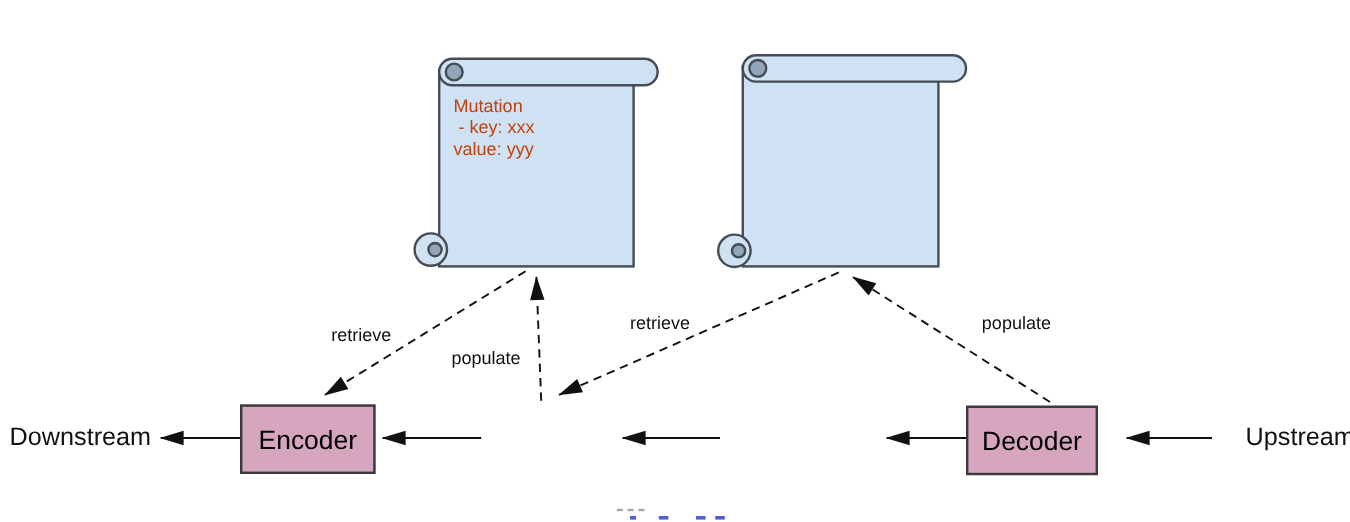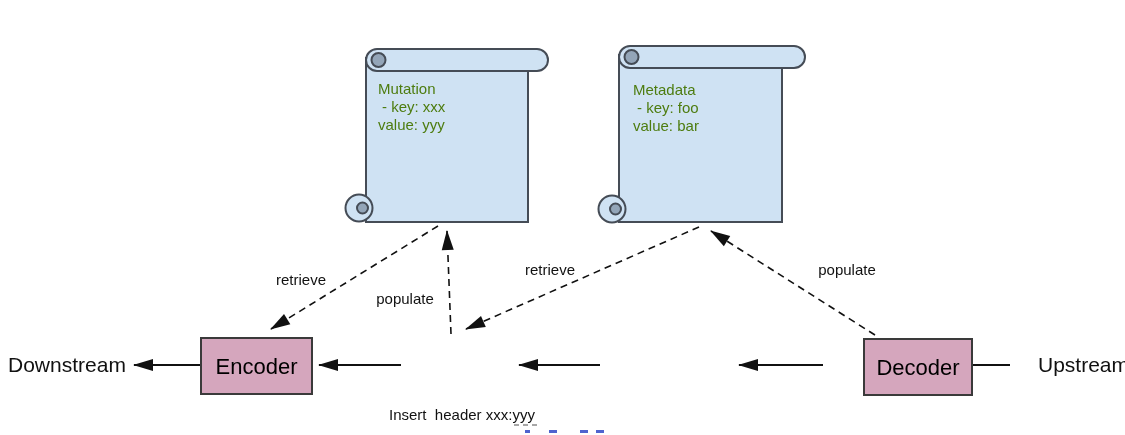--- a/index.html
+++ b/index.html
@@ -20,21 +20,21 @@
     display: flex;
     align-items: center;
     justify-content: center;
     text-align: center;
     font-size: 22px;
     line-height: 23px;
     color: #000000;
   }
   .node.encoder  { left: 200px; top: 337px; width: 113px; height: 58px;
                    background: var(--codec-fill, #d5a6bd); border: 2px solid var(--codec-stroke, #3a3a3a); }
-  .node.decoder  { left: 863px; top: 338px; width: 110px; height: 58px;
+  .node.decoder  { left: 805px; top: 338px; width: 110px; height: 58px;
                    background: var(--codec-fill, #d5a6bd); border: 2px solid var(--codec-stroke, #3a3a3a); }
   .node.filter   { left: 401px; top: 337px; width: 112px; height: 59px;
                    background: var(--filter-fill, #b6d7a8); border: 2px solid var(--filter-stroke, #2f2f2f); padding: 0 2px; }
   .node.router   { left: 600px; top: 337px; width: 133px; height: 58px;
                    background: var(--router-fill, #cfe2f3); border: 2px solid var(--router-stroke, #6e7b87); }
 
   .endpoint {
     position: absolute;
     font-size: 21px;
     line-height: 22px;
@@ -52,21 +52,21 @@
   }
   .edge-label.retrieve-left  { left: 251px; top: 270px; }
   .edge-label.populate-left  { left: 355px; top: 289px; }
   .edge-label.retrieve-right { left: 500px; top: 260px; }
   .edge-label.populate-right { left: 797px; top: 260px; }
 
   .note {
     position: absolute;
     font-size: 15px;
     line-height: 18px;
-    color: #4d7c0f;
+    color: #c2410c;
     white-space: nowrap;
   }
   .note.mutation { left: 378px; top: 80px; }
   .note.metadata { left: 633px; top: 81px; }
   .note .indent1 { margin-left: 4px; }
   .note .indent2 { }
 
   .caption {
     position: absolute;
     left: 389px; top: 406px;
@@ -122,42 +122,36 @@
       <line x1="875" y1="335" x2="711" y2="231" marker-end="url(#ah)"></line>
     </g>
   </svg>
 
   <div class="note mutation">
     <div>Mutation</div>
     <div class="indent1">- key: xxx</div>
     <div class="indent2">value: yyy</div>
   </div>
 
-  <div class="note metadata">
-    <div>Metadata</div>
-    <div class="indent1">- key: foo</div>
-    <div class="indent2">value: bar</div>
-  </div>
 
   <div class="node encoder">
     <span>Encoder</span>
   </div>
   <div class="node decoder">
     <span>Decoder</span>
   </div>
 
   <div class="endpoint downstream">Downstream</div>
   <div class="endpoint upstream">Upstream</div>
 
   <div class="edge-label retrieve-left">retrieve</div>
   <div class="edge-label populate-left">populate</div>
   <div class="edge-label retrieve-right">retrieve</div>
   <div class="edge-label populate-right">populate</div>
 
-  <div class="caption">Insert  header xxx:yyy</div>
 
   <div class="frag gray" style="left:514px"></div>
   <div class="frag gray" style="left:523px"></div>
   <div class="frag gray" style="left:532px"></div>
   <div class="frag blue" style="left:525px;width:5px"></div>
   <div class="frag blue" style="left:549px;width:8px"></div>
   <div class="frag blue" style="left:580px;width:8px"></div>
   <div class="frag blue" style="left:596px;width:8px"></div>
 
 </div>

